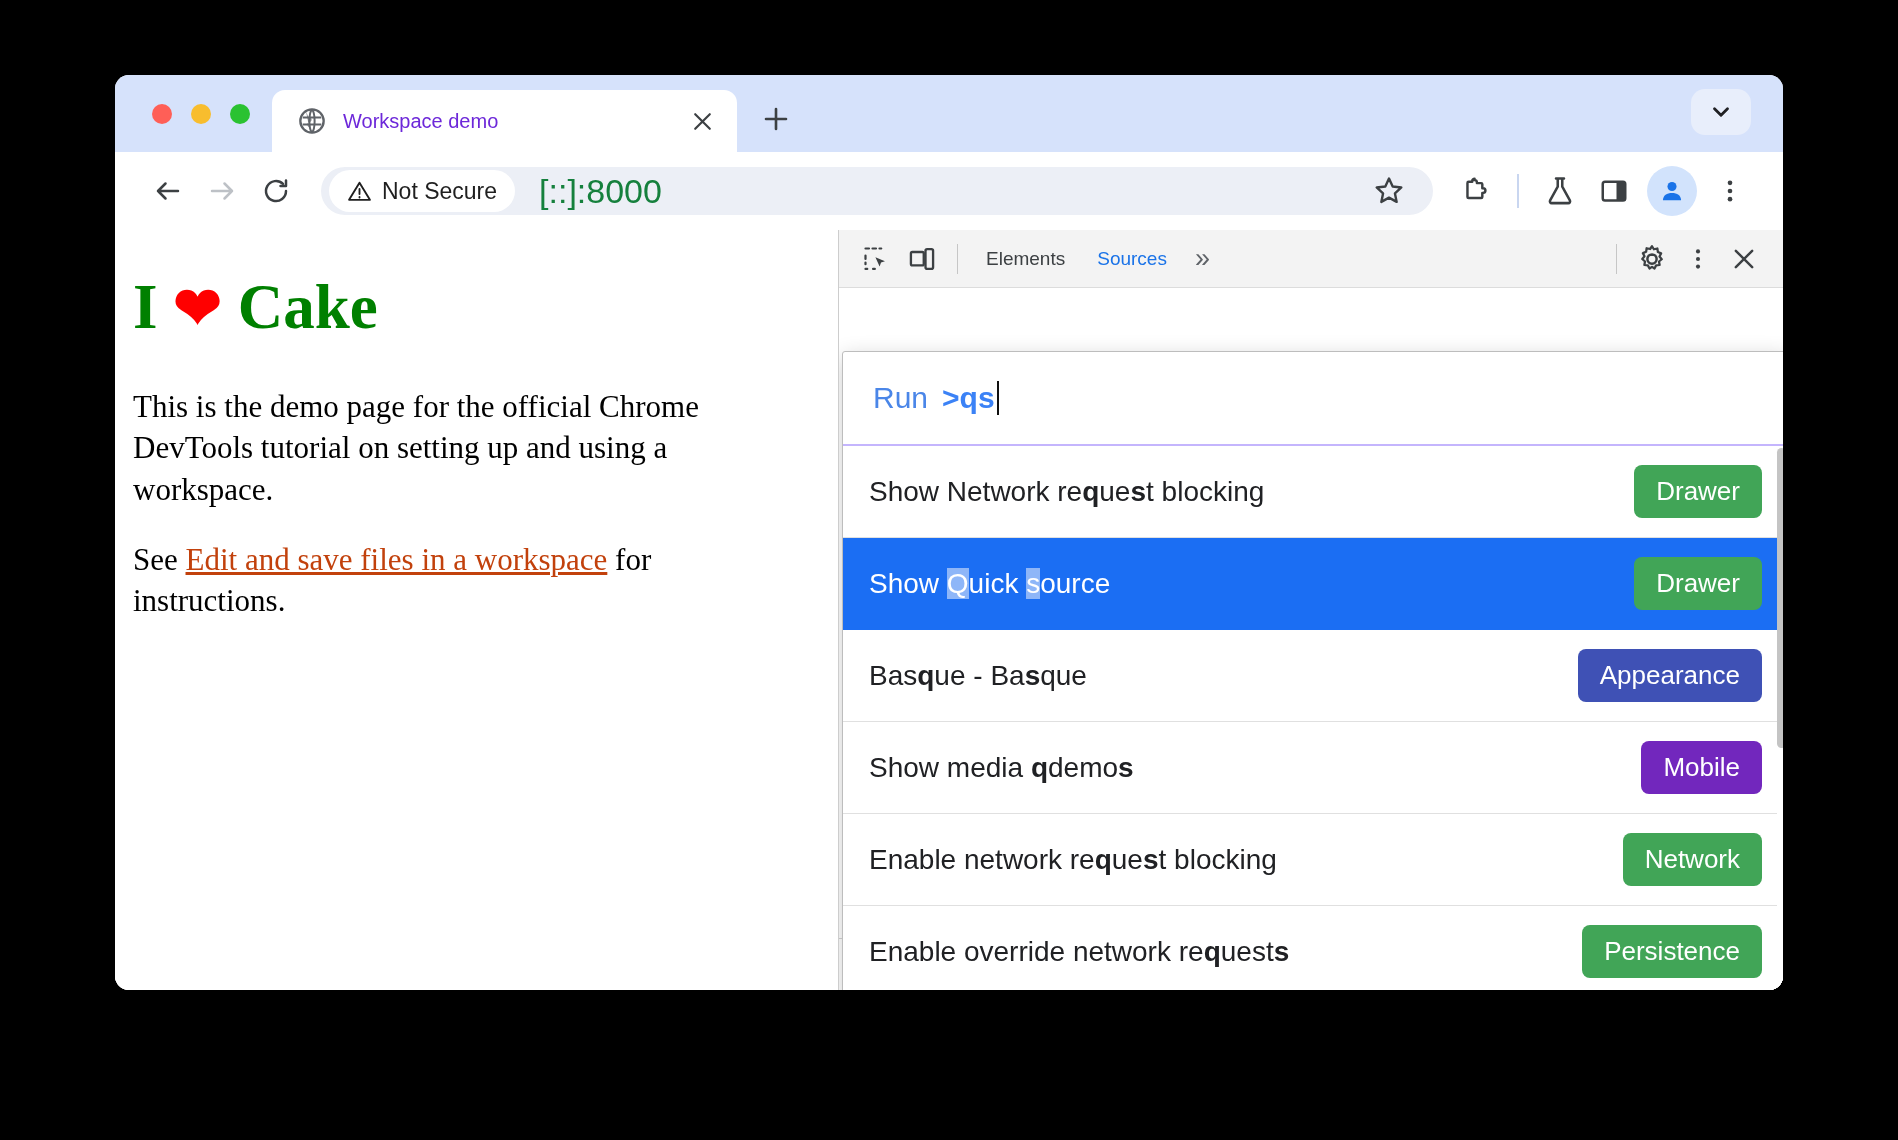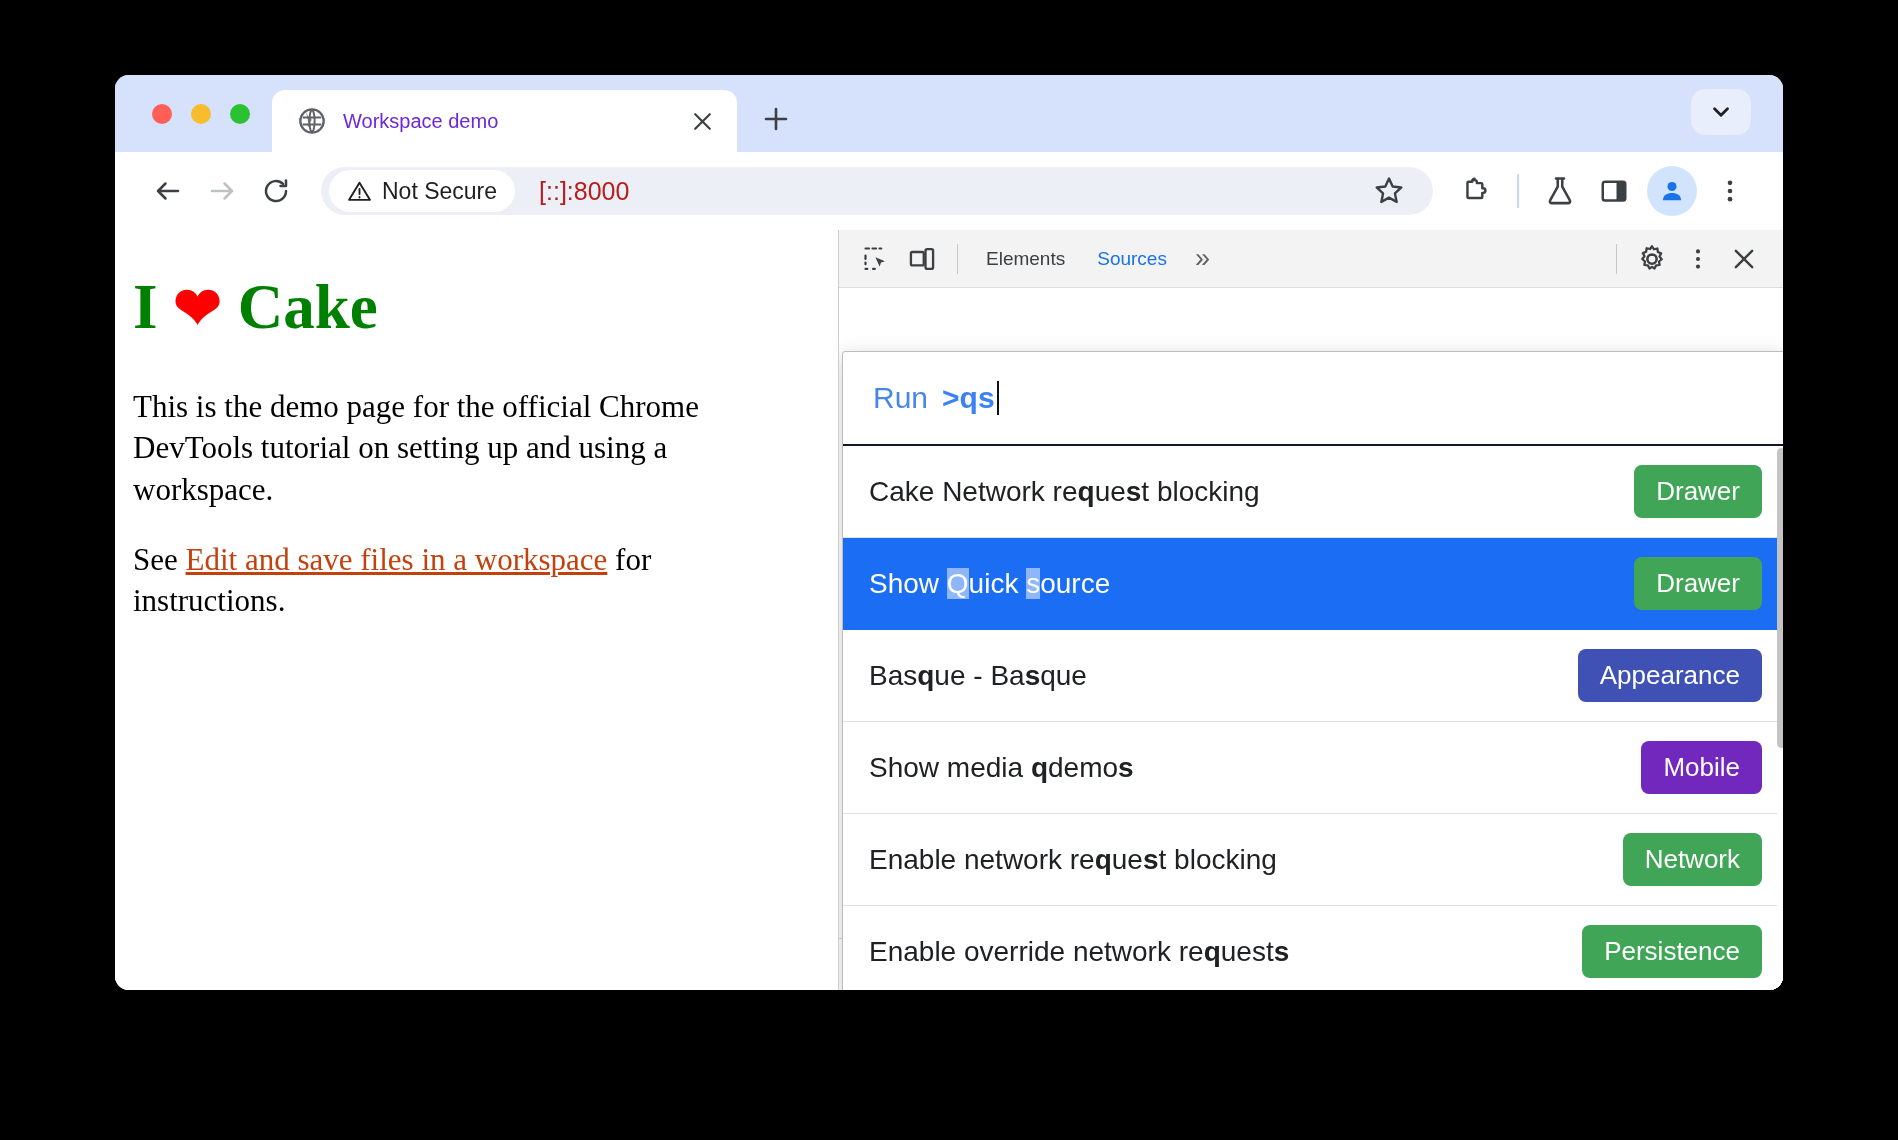--- a/index.html
+++ b/index.html
@@ -101,21 +101,21 @@
   }
   .notsecure {
     display: flex; align-items: center; gap: 10px;
     background: #fff;
     border-radius: 22px;
     height: 42px;
     padding: 0 18px;
     flex: 0 0 auto;
   }
   .notsecure-text { font-size: 23px; color: #1f1f1f; }
-  .url { font-size: 25px; color: #b91c1c; margin-left: 24px; white-space: nowrap; }
+  .url { font-size: 34px; color: #15803d; margin-left: 24px; white-space: nowrap; }
   .omnibox-spacer { flex: 1; }
   .star { width: 44px; height: 44px; display: flex; align-items: center; justify-content: center; flex: 0 0 44px; }
   .tb-icon {
     width: 54px; height: 54px;
     display: flex; align-items: center; justify-content: center;
     flex: 0 0 54px;
   }
   .tb-divider { width: 2px; height: 34px; background: #c9d6f0; margin: 0 14px; flex: 0 0 2px; }
   .avatar {
     width: 50px; height: 50px; border-radius: 50%;
@@ -214,21 +214,21 @@
     border: 1px solid #bdbdbd;
     border-radius: 3px;
     box-shadow: 0 6px 22px rgba(0,0,0,.20);
     overflow: hidden;
   }
   .pal-input-row {
     height: 94px;
     display: flex;
     align-items: center;
     padding: 0 30px;
-    border-bottom: 2px solid #0f172a;
+    border-bottom: 2px solid #c4b5fd;
     gap: 0;
   }
   .pal-prefix { font-size: 30px; color: #4a86e8; margin-right: 14px; }
   .pal-query { font-size: 30px; font-weight: bold; color: #3b82f6; }
   .pal-caret {
     display: inline-block; width: 2px; height: 34px;
     background: #111; margin-left: 2px; vertical-align: -6px;
   }
   .pal-list { background: #fff; }
   .pal-row {
@@ -436,21 +436,21 @@
           </div>
 
           <div class="palette">
             <div class="pal-input-row">
               <span class="pal-prefix">Run</span>
               <span class="pal-query">&gt;qs</span>
               <span class="pal-caret"></span>
             </div>
             <div class="pal-list" id="palette-list">
                 <div class="pal-row">
-                  <div class="pal-label"><span>Cake Network re</span><b>q</b><span>ue</span><b>s</b><span>t blocking</span></div>
+                  <div class="pal-label"><span>Show Network re</span><b>q</b><span>ue</span><b>s</b><span>t blocking</span></div>
                   <span class="badge green">Drawer</span>
                 </div>
                 <div class="pal-row selected">
                   <div class="pal-label"><span>Show </span><b>Q</b><span>uick </span><b>s</b><span>ource</span></div>
                   <span class="badge green">Drawer</span>
                 </div>
                 <div class="pal-row">
                   <div class="pal-label"><span>Bas</span><b>q</b><span>ue - Ba</span><b>s</b><span>que</span></div>
                   <span class="badge indigo">Appearance</span>
                 </div>

